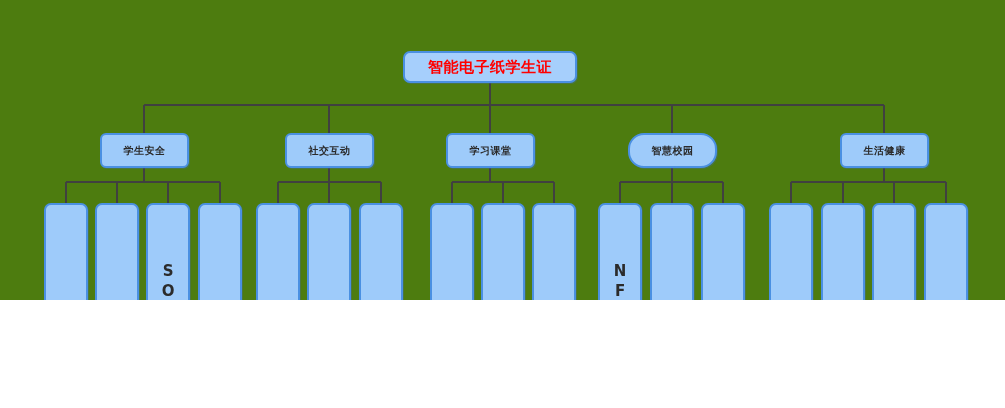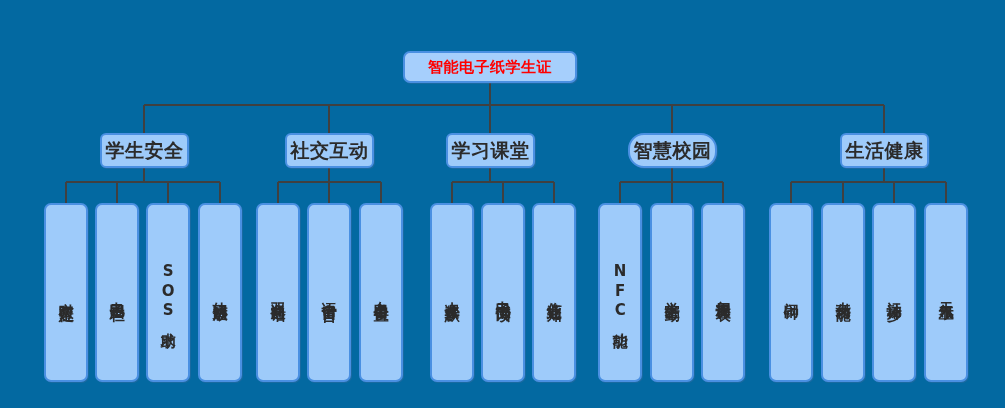--- a/index.html
+++ b/index.html
@@ -6,22 +6,22 @@
     margin: 0;
     padding: 0;
     background: #ffffff;
   }
   body {
     font-family: "DejaVu Sans", "Liberation Sans", sans-serif;
   }
   #canvas {
     position: relative;
     width: 1005px;
-    height: 408px;
-    background: #0369a1;
+    height: 300px;
+    background: #4d7c0f;
     overflow: hidden;
   }
   svg.wires {
     position: absolute;
     left: 0;
     top: 0;
     width: 1005px;
     height: 408px;
     pointer-events: none;
   }
@@ -46,21 +46,21 @@
     font-weight: bold;
     font-size: 15px;
     letter-spacing: 0.5px;
   }
   .node.level2 {
     background: #9ecbfa;
   }
   .node.level2 .label {
     color: #2b2b2b;
     font-weight: bold;
-    font-size: 19px;
+    font-size: 10px;
     letter-spacing: 0.5px;
   }
   .node.leaf {
     border-radius: 7px;
   }
   .node.leaf .label {
     color: #2b2b2b;
     font-weight: bold;
     font-size: 15px;
     writing-mode: vertical-rl;

